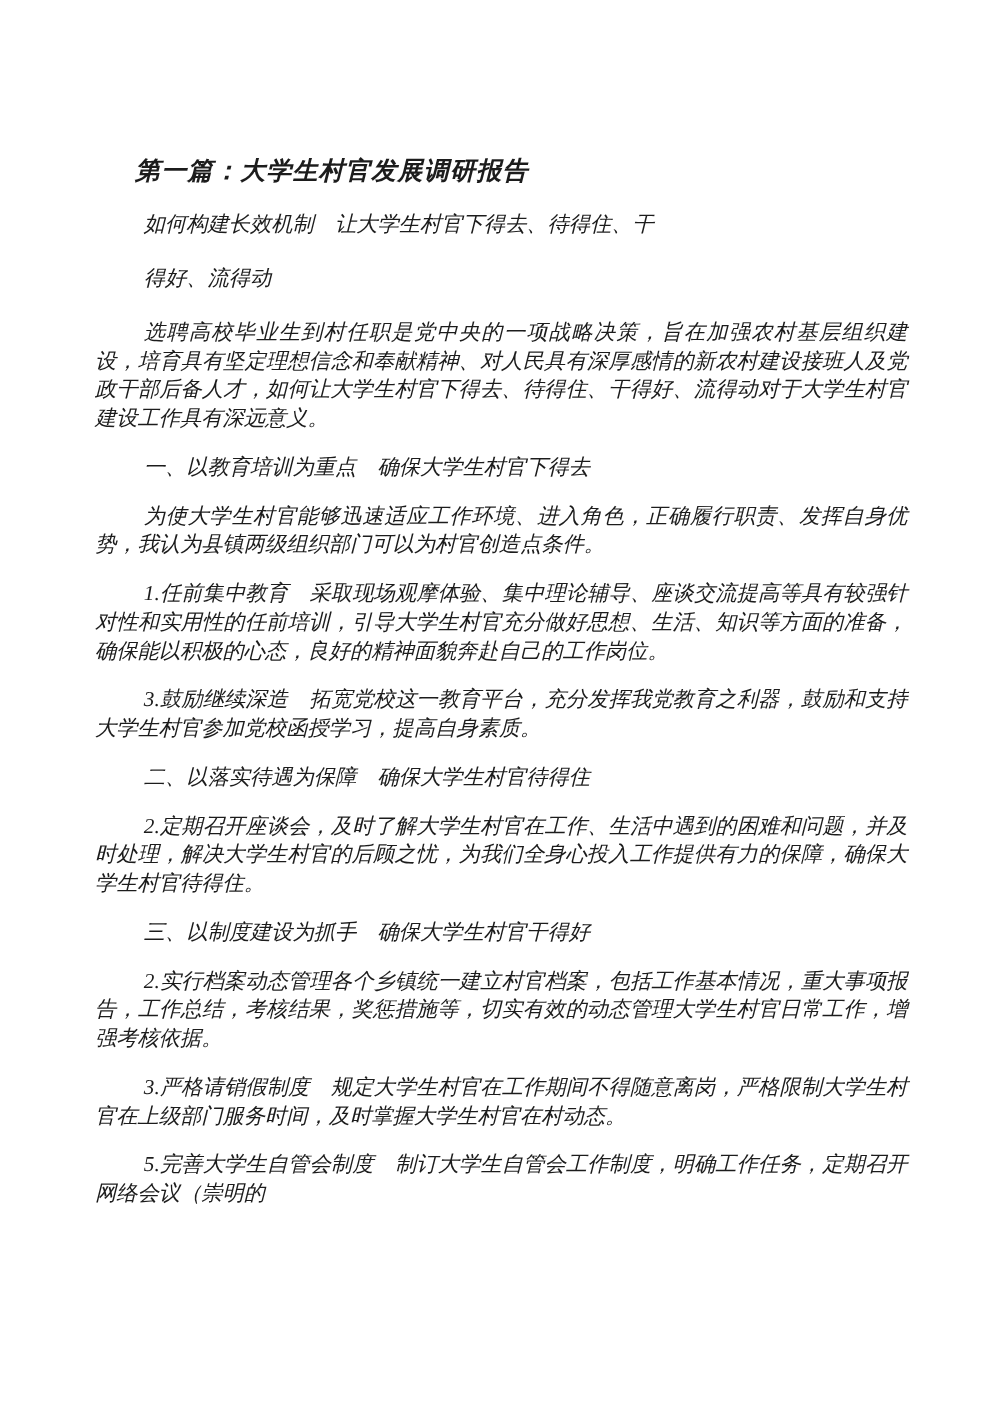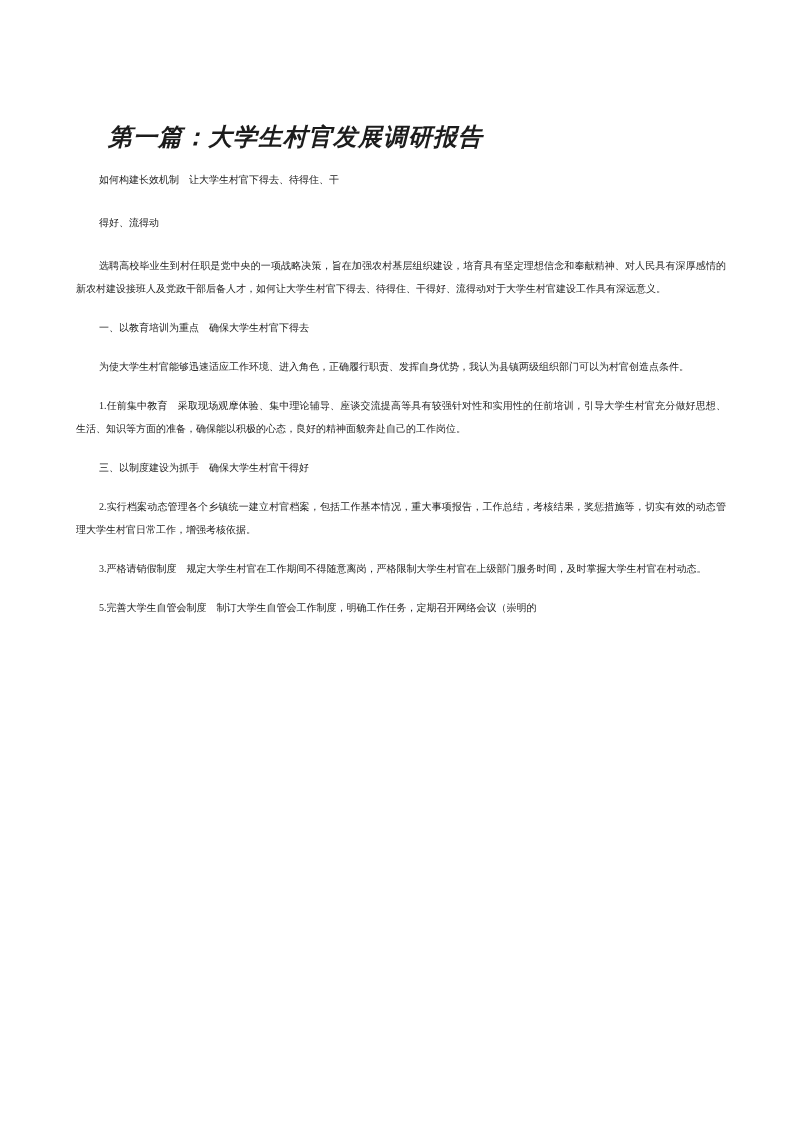--- a/index.html
+++ b/index.html
@@ -12,36 +12,37 @@
     width: 800px;
     height: 1132px;
     background: #ffffff;
     box-sizing: border-box;
     padding: 122px 74px 0 76px;
     overflow: hidden;
     color: #1c1c1c;
     font-family: "Liberation Serif", "DejaVu Serif", serif;
   }
   .doc-title {
-    font-size: 24px;
+    font-size: 20px;
     font-weight: bold;
     font-style: italic;
     line-height: 30px;
     letter-spacing: 1px;
     margin: 0 0 16px 0;
     padding-left: 32px;
     white-space: nowrap;
   }
   p.para {
-    font-size: 10px;
+    font-size: 17px;
     line-height: 23px;
     margin: 0 0 16px 0;
     text-indent: 2.3em;
     text-align: justify;
     word-break: break-all;
+    font-style: italic;
   }
   p.para.subtitle {
     margin-bottom: 20px;
     text-align: left;
   }
 </style>
 </head>
 <body>
 
 <div class="page">
@@ -49,20 +50,23 @@
   <h1 class="doc-title">第一篇：大学生村官发展调研报告</h1>
 
   <p class="para subtitle">如何构建长效机制　让大学生村官下得去、待得住、干</p>
   <p class="para subtitle">得好、流得动</p>
 
   <p class="para">选聘高校毕业生到村任职是党中央的一项战略决策，旨在加强农村基层组织建设，培育具有坚定理想信念和奉献精神、对人民具有深厚感情的新农村建设接班人及党政干部后备人才，如何让大学生村官下得去、待得住、干得好、流得动对于大学生村官建设工作具有深远意义。</p>
 
   <p class="para">一、以教育培训为重点　确保大学生村官下得去</p>
   <p class="para">为使大学生村官能够迅速适应工作环境、进入角色，正确履行职责、发挥自身优势，我认为县镇两级组织部门可以为村官创造点条件。</p>
   <p class="para">1.任前集中教育　采取现场观摩体验、集中理论辅导、座谈交流提高等具有较强针对性和实用性的任前培训，引导大学生村官充分做好思想、生活、知识等方面的准备，确保能以积极的心态，良好的精神面貌奔赴自己的工作岗位。</p>
+  <p class="para">3.鼓励继续深造　拓宽党校这一教育平台，充分发挥我党教育之利器，鼓励和支持大学生村官参加党校函授学习，提高自身素质。</p>
 
+  <p class="para">二、以落实待遇为保障　确保大学生村官待得住</p>
+  <p class="para">2.定期召开座谈会，及时了解大学生村官在工作、生活中遇到的困难和问题，并及时处理，解决大学生村官的后顾之忧，为我们全身心投入工作提供有力的保障，确保大学生村官待得住。</p>
 
   <p class="para">三、以制度建设为抓手　确保大学生村官干得好</p>
   <p class="para">2.实行档案动态管理各个乡镇统一建立村官档案，包括工作基本情况，重大事项报告，工作总结，考核结果，奖惩措施等，切实有效的动态管理大学生村官日常工作，增强考核依据。</p>
   <p class="para">3.严格请销假制度　规定大学生村官在工作期间不得随意离岗，严格限制大学生村官在上级部门服务时间，及时掌握大学生村官在村动态。</p>
   <p class="para">5.完善大学生自管会制度　制订大学生自管会工作制度，明确工作任务，定期召开网络会议（崇明的</p>
 
 </div>
 
 </body></html>

